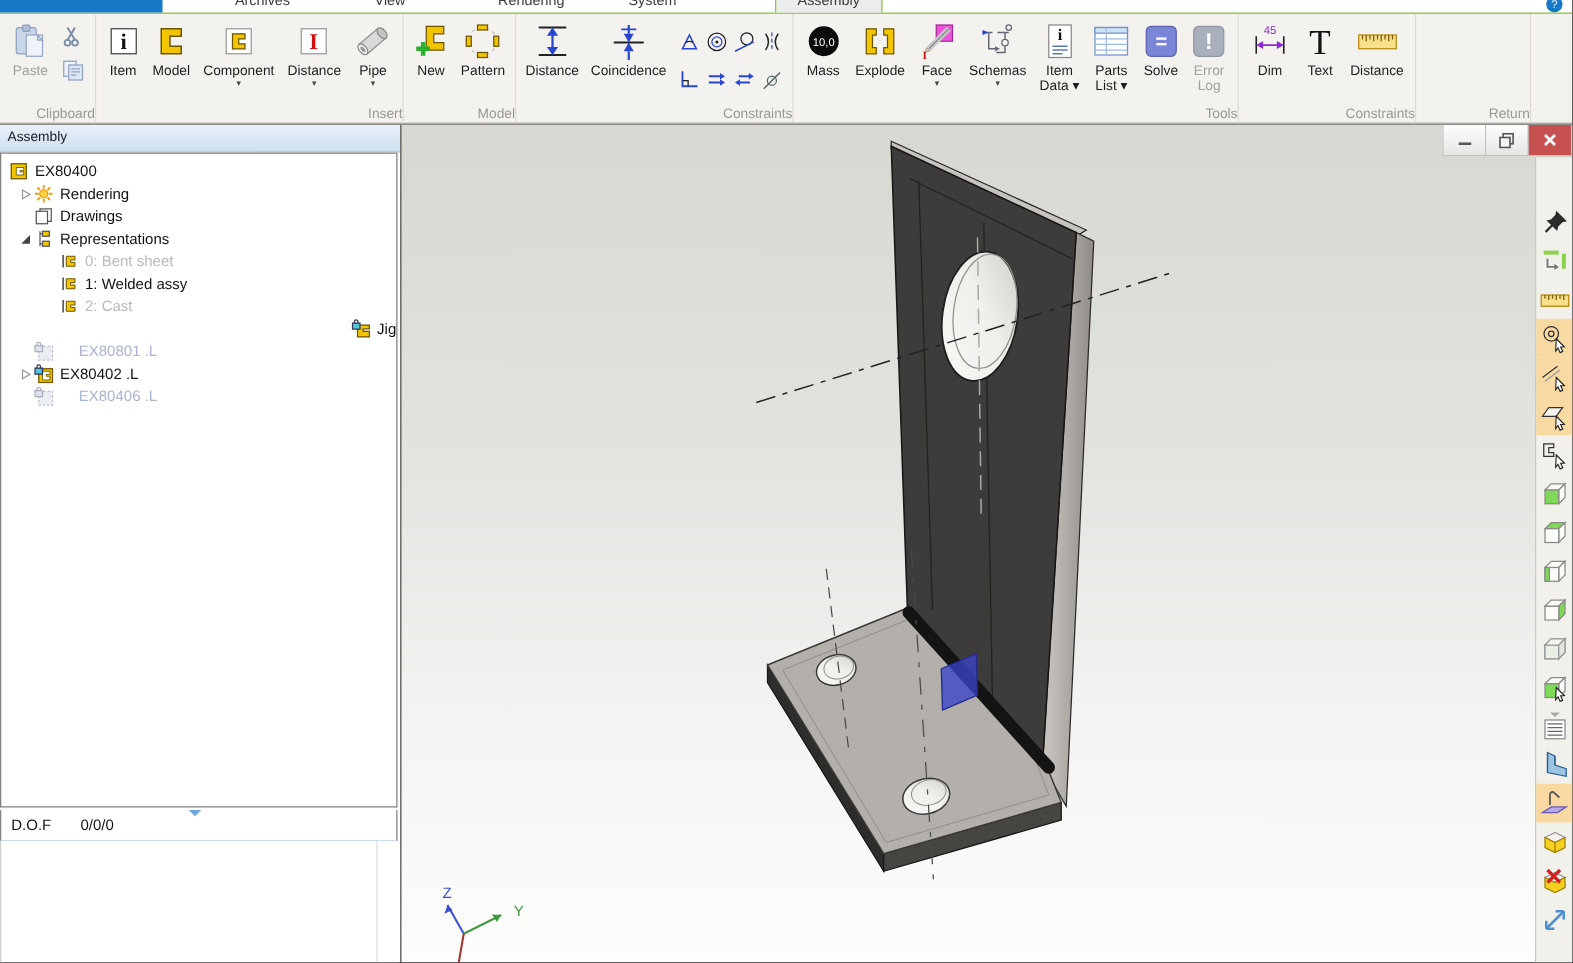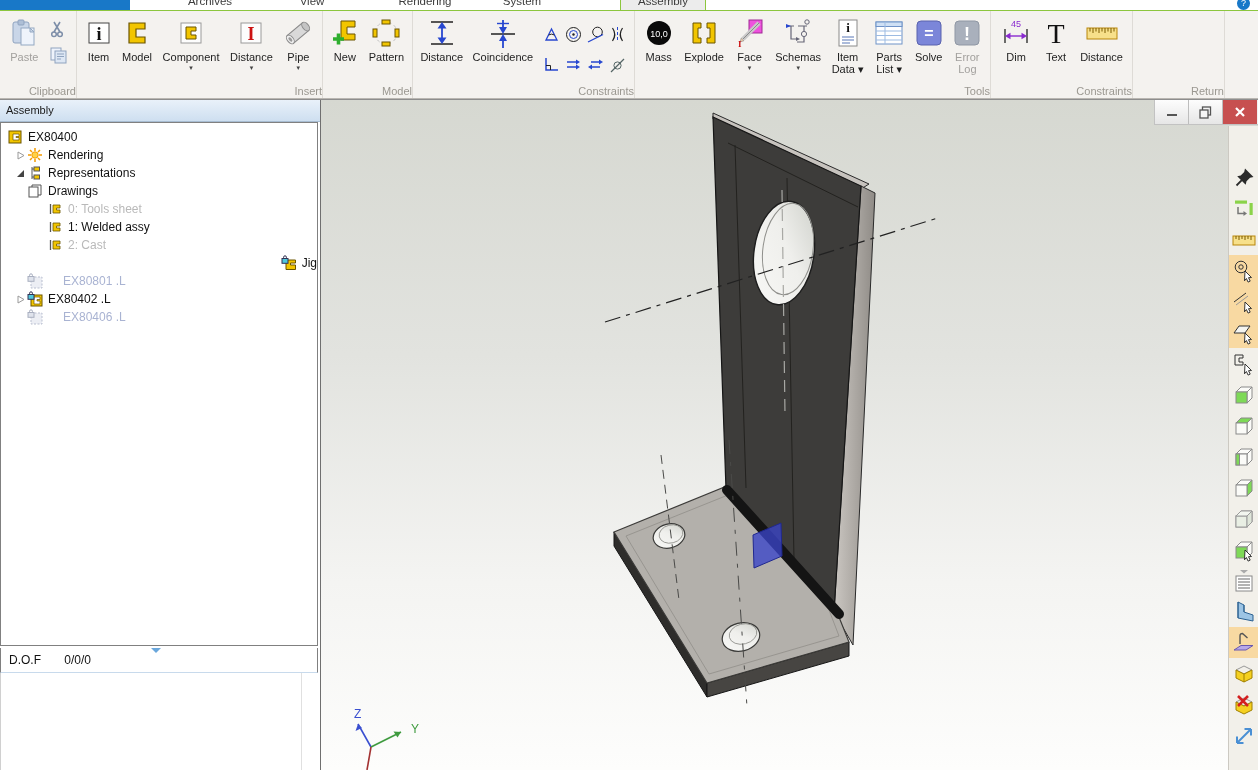--- a/index.html
+++ b/index.html
@@ -428,52 +428,52 @@
             <svg width="16" height="16" viewBox="0 0 16 16">
               <g stroke="#f59b00" stroke-width="1.5">
                 <path d="M8 1 V4 M8 12 V15 M1 8 H4 M12 8 H15 M3 3 L5 5 M11 11 L13 13 M13 3 L11 5 M5 11 L3 13"></path>
               </g>
               <circle cx="8" cy="8" r="3.2" fill="#ffd24a" stroke="#f59b00"></circle>
             </svg>
           </div>
           <div class="tlabel">Rendering</div>
         </div>
         <div class="trow normal" style="padding-left: 13px;">
+          <div class="exp"></div>
+          <div class="ticon">
+            <svg width="16" height="16" viewBox="0 0 16 16">
+              <path d="M5 4 V2 H14 V12 H11" fill="#fff" stroke="#555"></path>
+              <rect x="2" y="4" width="9" height="10" fill="#fff" stroke="#555"></rect>
+            </svg>
+          </div>
+          <div class="tlabel">Drawings</div>
+        </div>
+        <div class="trow normal" style="padding-left: 13px;">
           <div class="exp">
             <svg width="9" height="9" viewBox="0 0 9 9">
               <path d="M8 1 V8 H1 Z" fill="#444"></path>
             </svg>
           </div>
           <div class="ticon">
             <svg width="16" height="16" viewBox="0 0 16 16">
               <path d="M5 2 V14 M5 4 H7 M5 12 H7" stroke="#555" fill="none"></path>
               <rect x="7" y="2" width="5.5" height="4" fill="#f2c500" stroke="#555"></rect>
               <rect x="7" y="10" width="5.5" height="4" fill="#f2c500" stroke="#555"></rect>
             </svg>
           </div>
           <div class="tlabel">Representations</div>
         </div>
-        <div class="trow normal" style="padding-left: 13px;">
-          <div class="exp"></div>
-          <div class="ticon">
-            <svg width="16" height="16" viewBox="0 0 16 16">
-              <path d="M5 4 V2 H14 V12 H11" fill="#fff" stroke="#555"></path>
-              <rect x="2" y="4" width="9" height="10" fill="#fff" stroke="#555"></rect>
-            </svg>
-          </div>
-          <div class="tlabel">Drawings</div>
-        </div>
         <div class="trow disabled" style="padding-left: 46px;">
           <div class="ticon">
             <svg width="16" height="16" viewBox="0 0 16 16">
               <path d="M3.5 3 V13" stroke="#555" stroke-width="1.3"></path>
               <path d="M6 4 H13 V7 H9.5 V9 H13 V12 H6 Z" fill="#f2c500" stroke="#6b5500" stroke-width="0.8"></path>
             </svg>
           </div>
-          <div class="tlabel">0: Tools sheet</div>
+          <div class="tlabel">0: Bent sheet</div>
         </div>
         <div class="trow normal" style="padding-left: 46px;">
           <div class="ticon">
             <svg width="16" height="16" viewBox="0 0 16 16">
               <path d="M3.5 3 V13" stroke="#555" stroke-width="1.3"></path>
               <path d="M6 4 H13 V7 H9.5 V9 H13 V12 H6 Z" fill="#f2c500" stroke="#6b5500" stroke-width="0.8"></path>
             </svg>
           </div>
           <div class="tlabel">1: Welded assy</div>
         </div>

